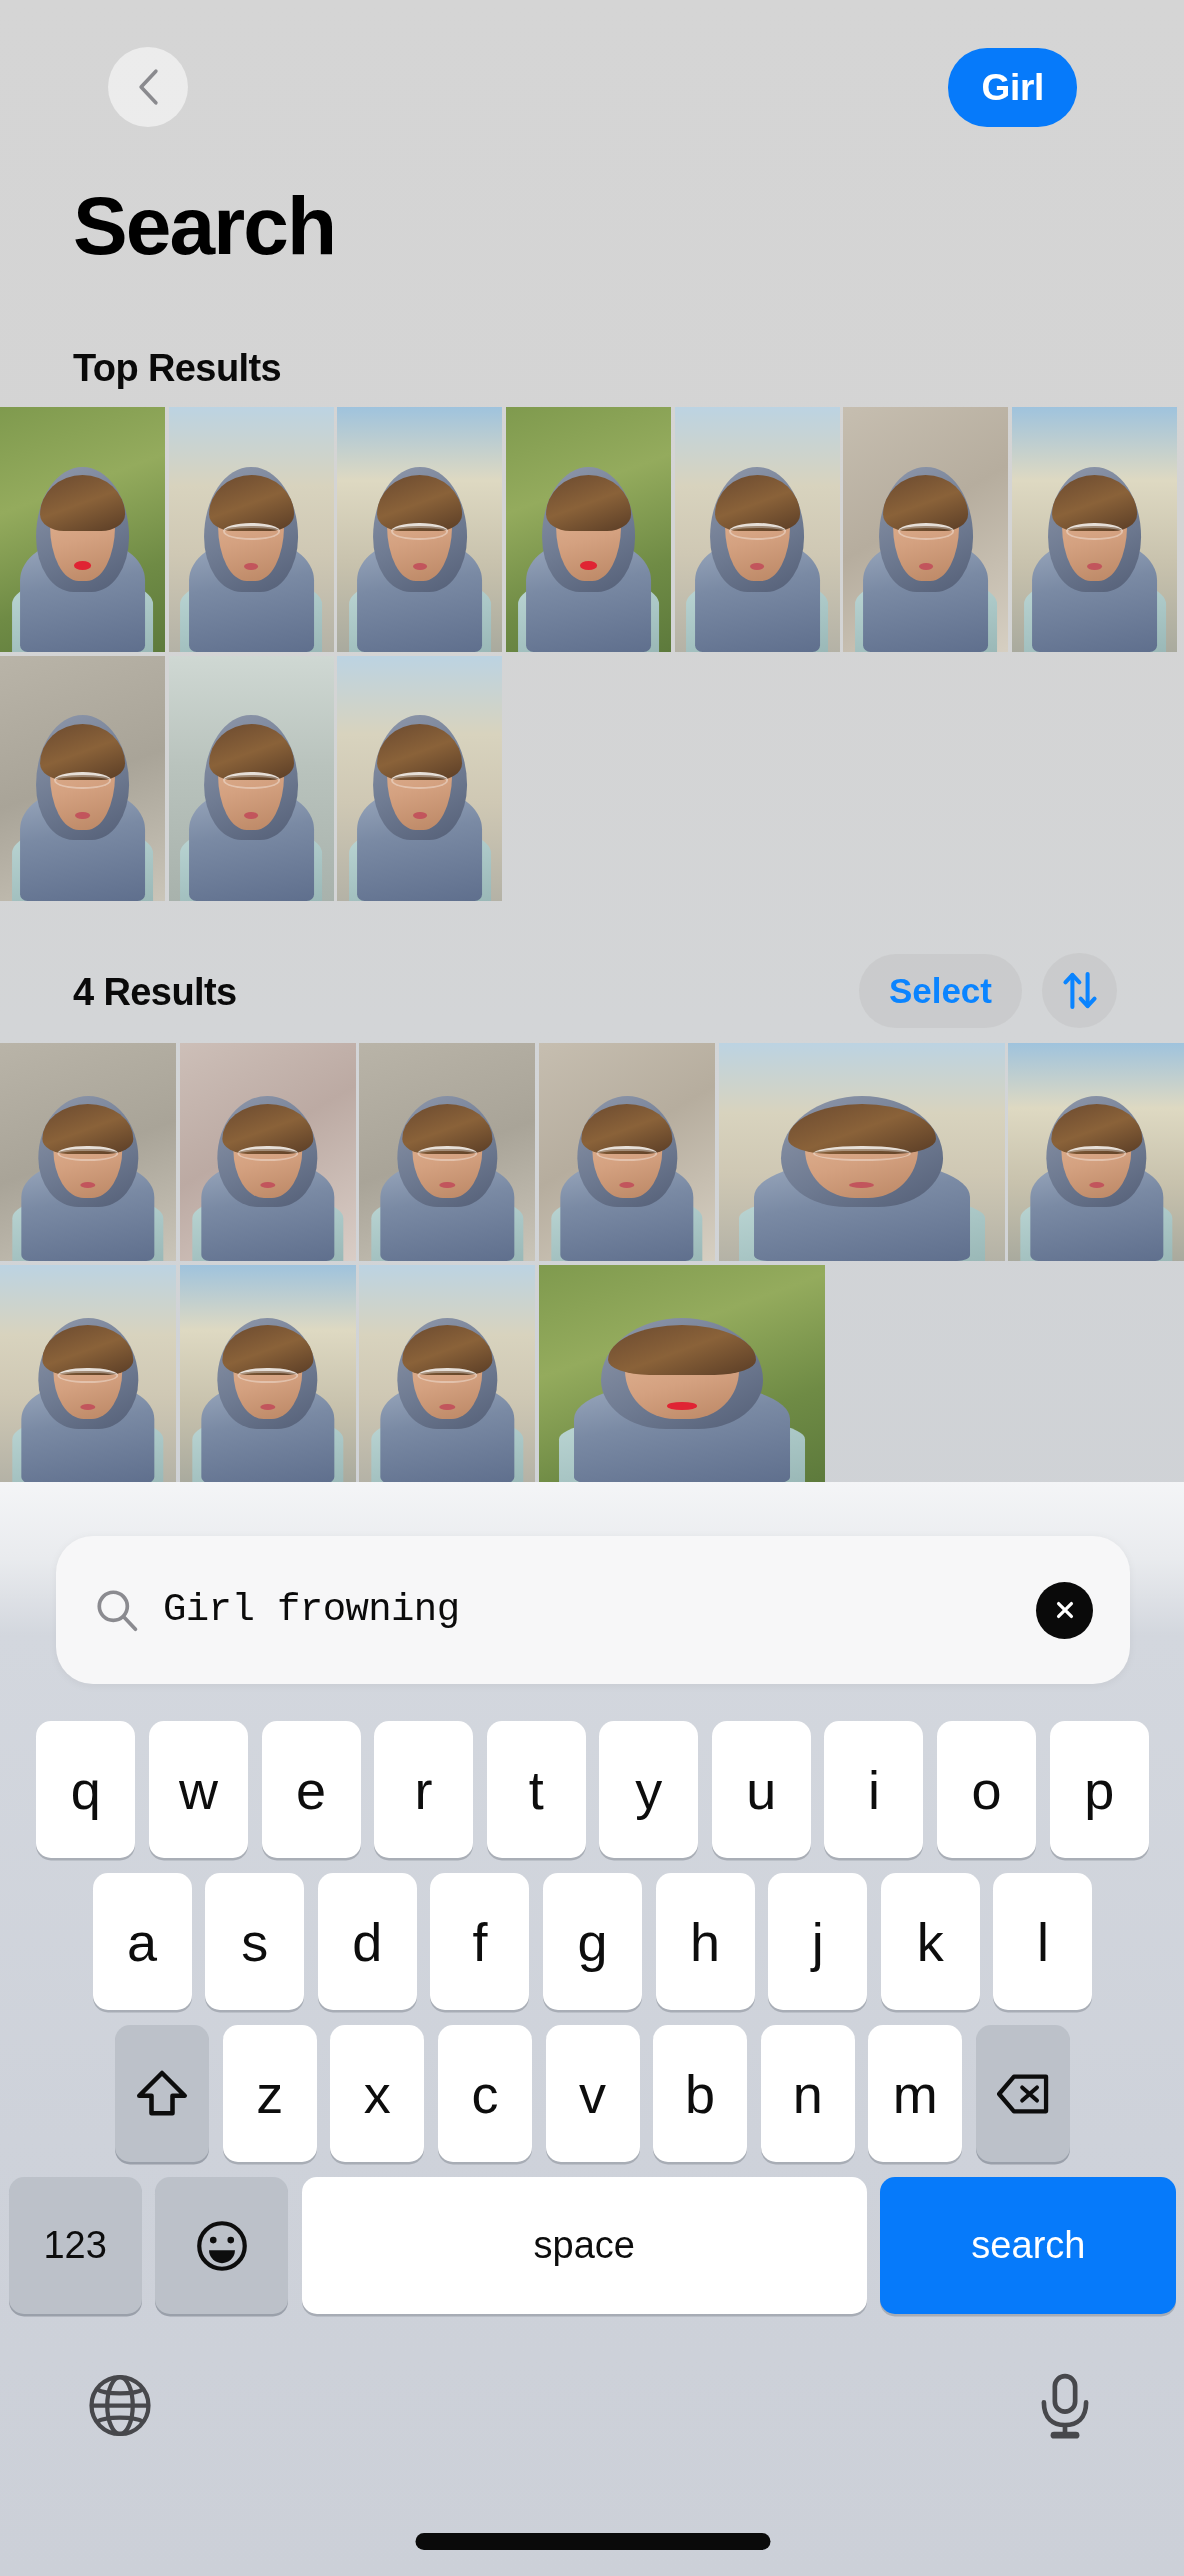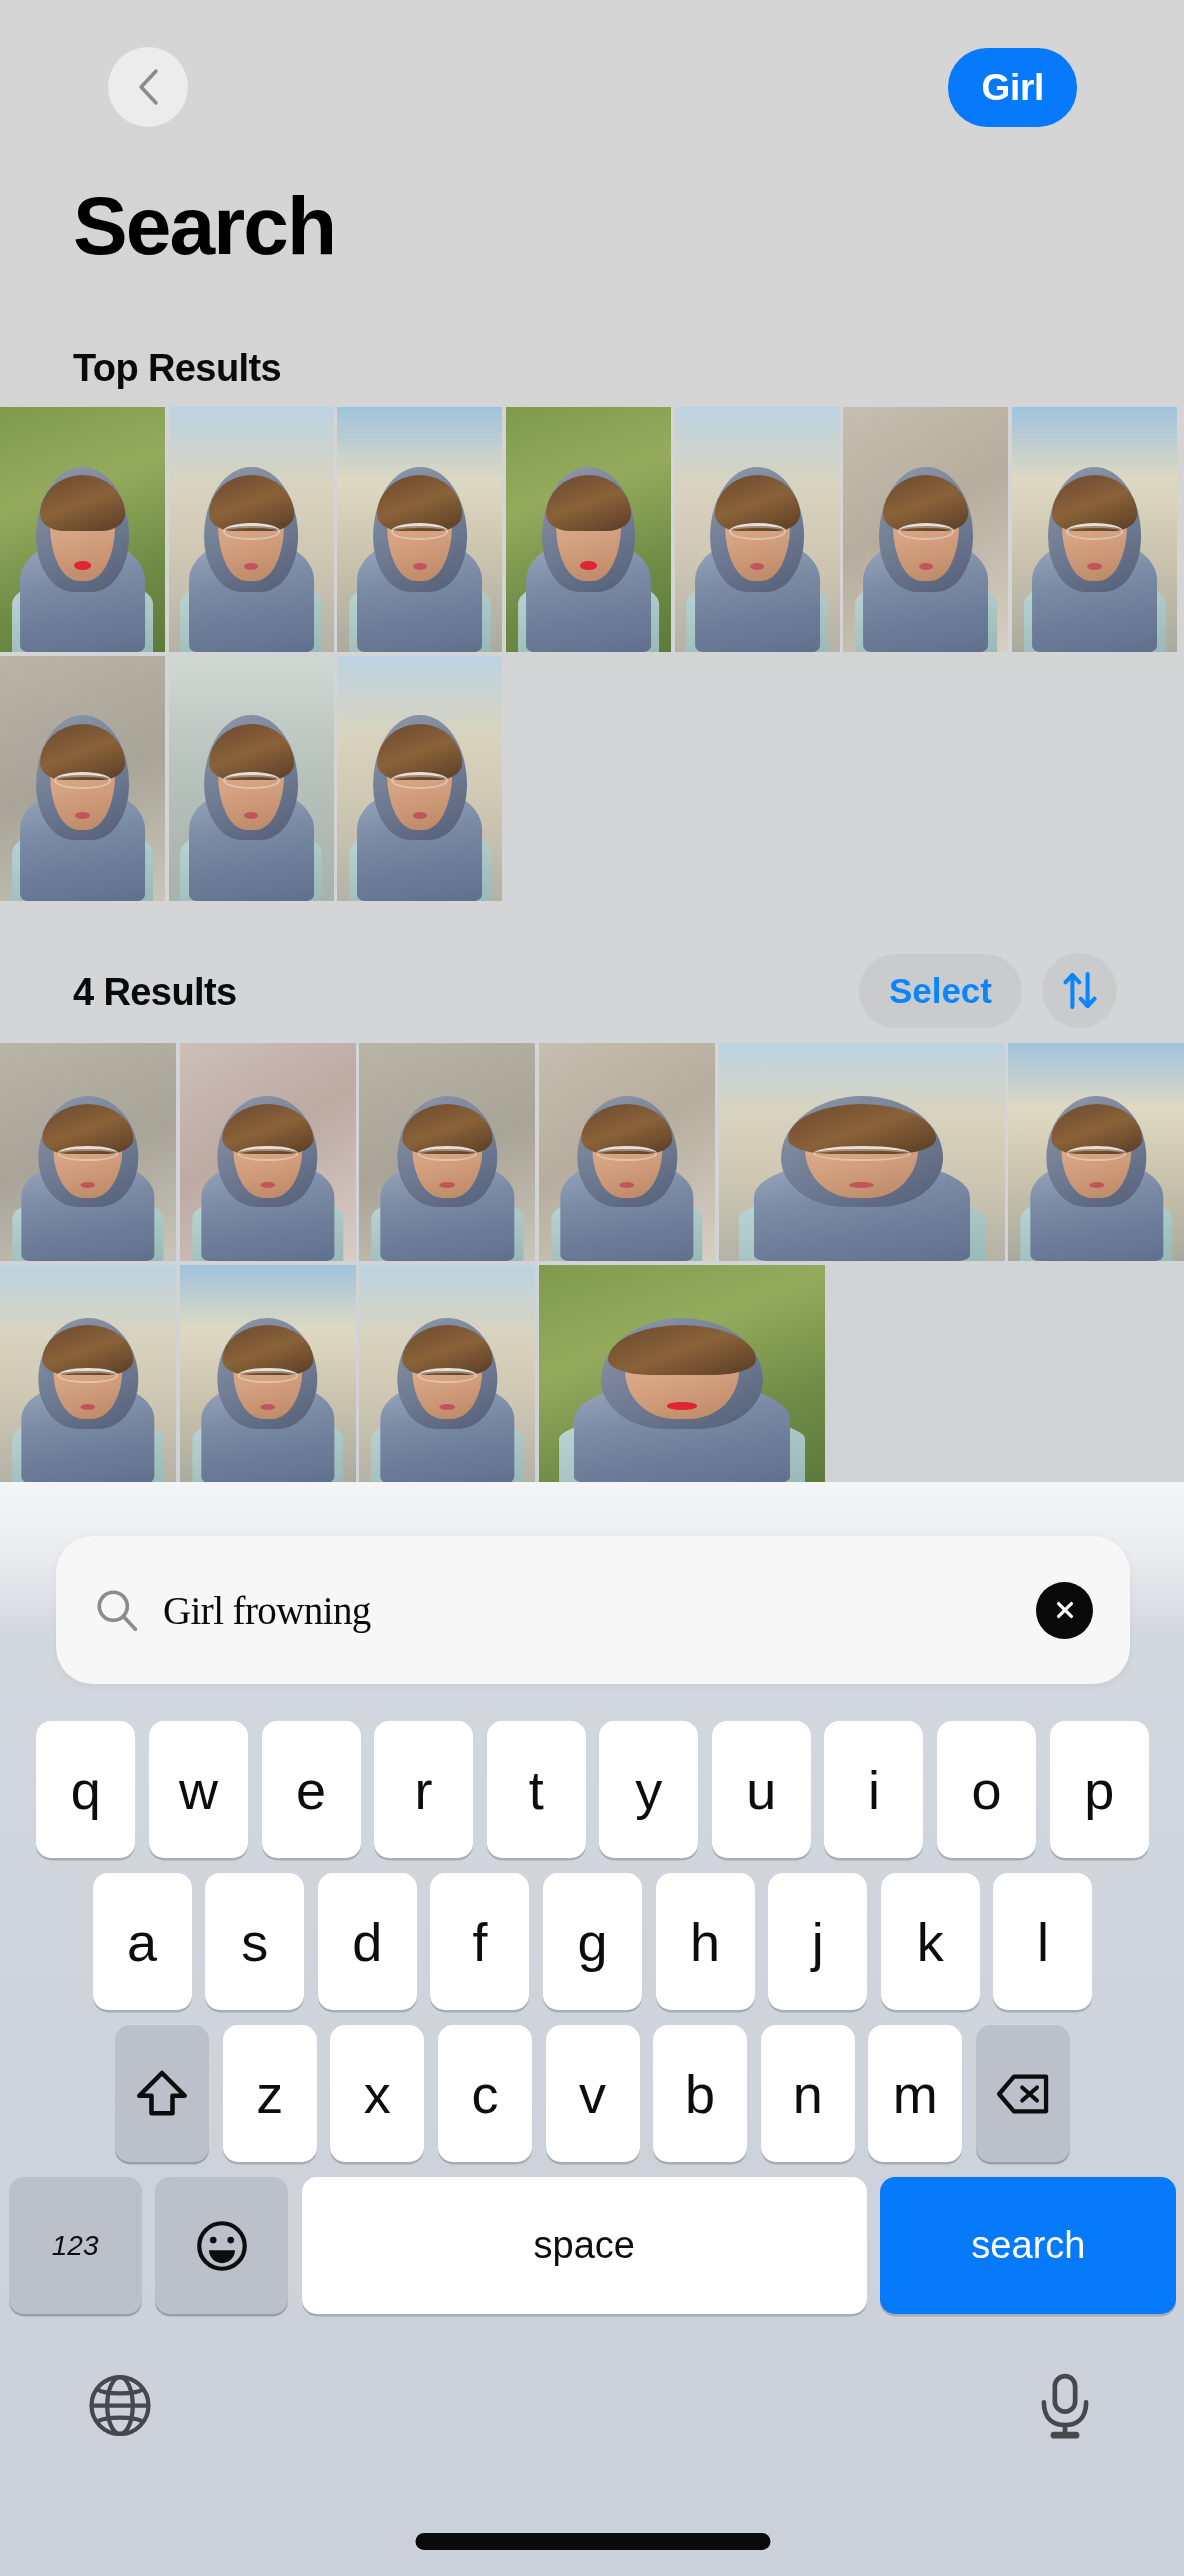--- a/index.html
+++ b/index.html
@@ -117,21 +117,21 @@
   .search-bar {
     position:absolute; left:56px; top:54px; width:1074px; height:148px;
     background:#f7f7f8; border-radius:37px;
     display:flex; align-items:center; padding:0 37px;
     box-shadow:0 1.9px 8.6px rgba(0,0,0,.05);
   }
   .search-icon { width:48px; height:48px; flex:0 0 48px; }
   .search-text {
     flex:1; margin-left:22px; font-size:39px; color:#0b0b0b; letter-spacing:-0.6px;
     border:none; background:transparent; outline:none;
-    font-family:Liberation Serif, serif;
+    font-family:Liberation Mono, monospace;
   }
   .clear-btn {
     width:57px; height:57px; border-radius:50%; background:#0a0a0a;
     display:flex; align-items:center; justify-content:center; cursor:pointer; flex:0 0 57px;
   }
   .clear-btn svg { width:28px; height:28px; }
 
   .kb-rows { position:absolute; left:0; top:239px; width:1185px; }
   .kb-row { display:flex; justify-content:center; align-items:center; gap:13.6px; margin-bottom:15px; }
   .key {
@@ -139,21 +139,21 @@
     display:flex; align-items:center; justify-content:center;
     font-size:54px; color:#0d0d0d; font-weight:400;
     box-shadow:0 2.5px 0 rgba(137,142,152,.55);
     cursor:pointer; width:99px; flex:0 0 99px;
     font-family:"Liberation Sans", sans-serif;
   }
   .key.fn { background:#bcc1c9; box-shadow:0 2.5px 0 rgba(120,126,138,.6); }
   .key.wide { width:133px; flex:0 0 133px; }
   .key.space { width:565px; flex:0 0 565px; font-size:38px; }
   .key.search-key { width:296px; flex:0 0 296px; background:#067AFA; color:#fff; font-size:38px; }
-  .key.num { width:133px; flex:0 0 133px; font-size:28px;font-style:italic; }
+  .key.num { width:133px; flex:0 0 133px; font-size:38px; }
   .key svg { width:56px; height:56px; }
   #row3 { padding:0 5px; }
   #row3 .key { width:94px; flex:0 0 94px; }
   #row4 .key { height:137px; }
 
   .kb-bottom { position:absolute; left:0; top:875px; width:1185px; height:117px; }
   .globe-key, .mic-key {
     position:absolute; width:80px; height:80px; top:8.6px;
     display:flex; align-items:center; justify-content:center; cursor:pointer;
   }

